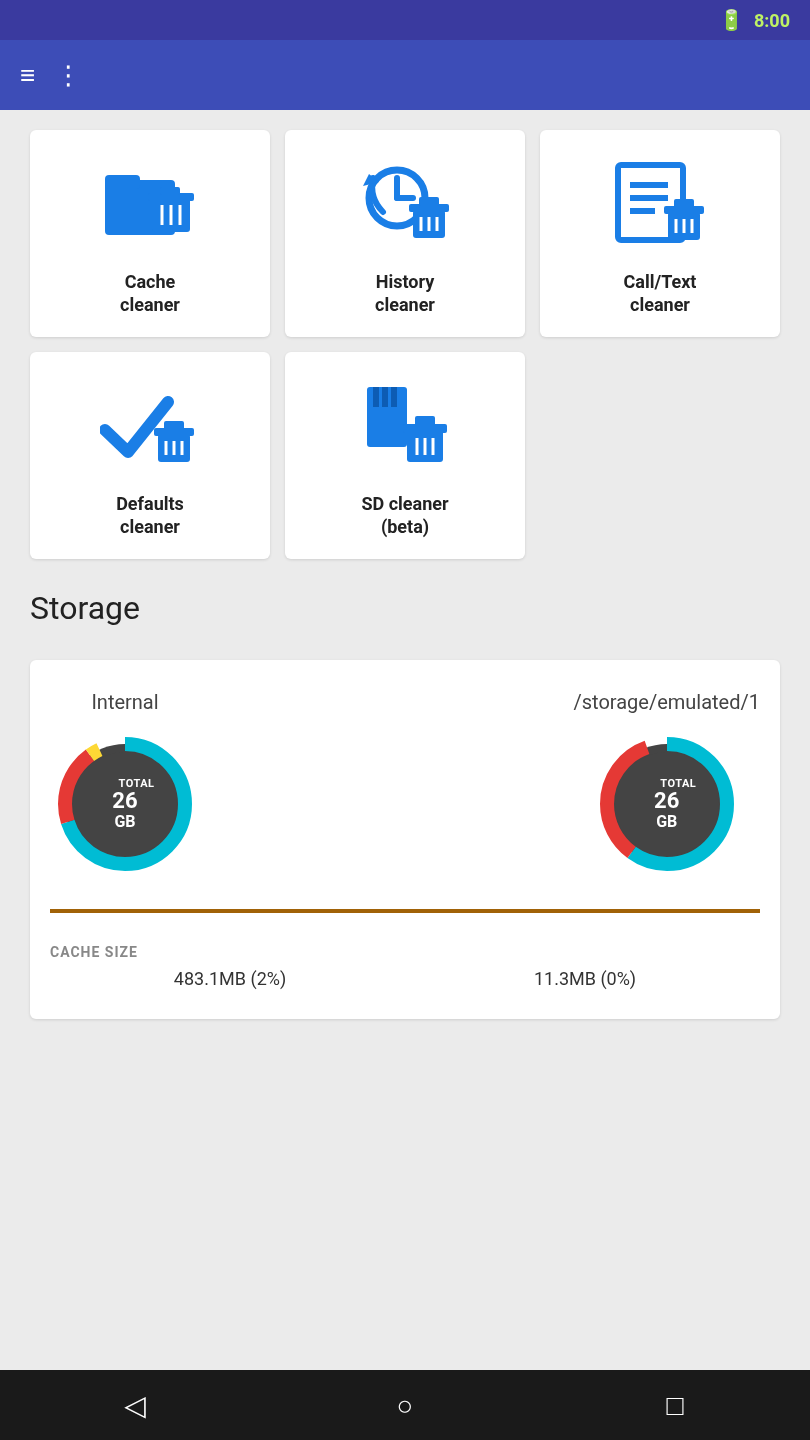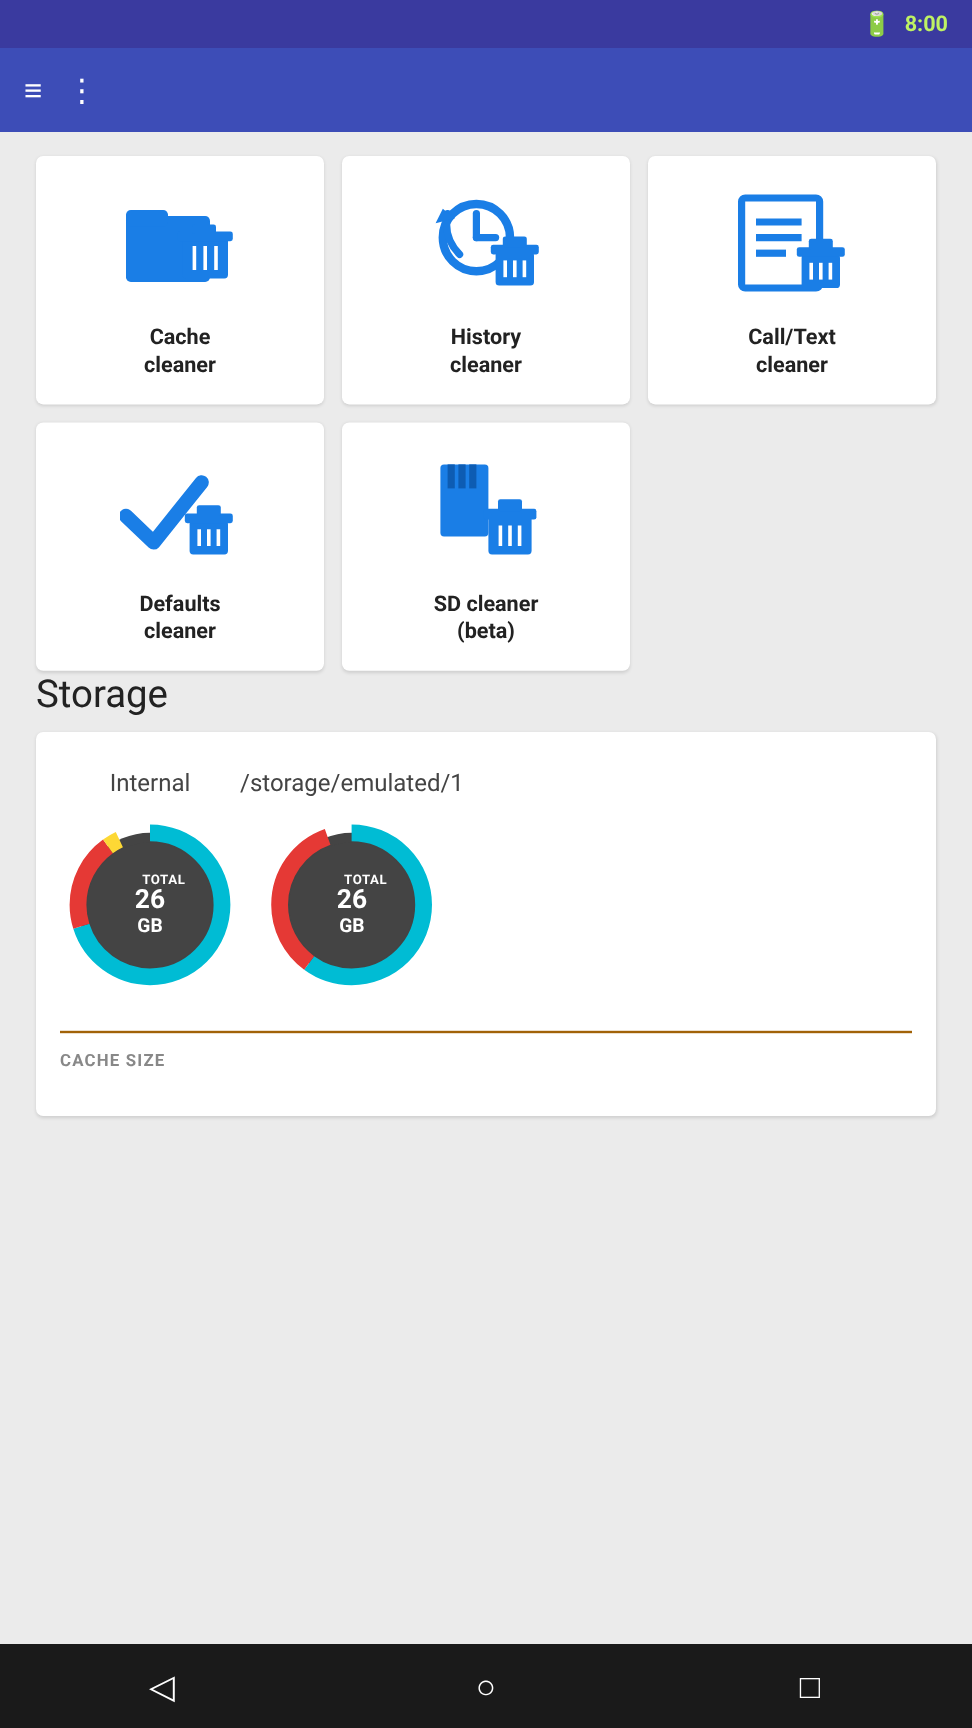--- a/index.html
+++ b/index.html
@@ -64,20 +64,21 @@
       flex: 1;
       padding: 20px 30px;
       background: #ebebeb;
     }
 
     
     .cleaner-grid {
       display: grid;
       grid-template-columns: repeat(3, 1fr);
       gap: 15px;
+      margin-bottom: 30px;
     }
 
     .cleaner-card {
       background: white;
       border-radius: 6px;
       display: flex;
       flex-direction: column;
       align-items: center;
       justify-content: center;
       padding: 25px 15px 20px;
@@ -104,34 +105,34 @@
     }
 
     
     .storage-section {
       background: #ebebeb;
     }
 
     .storage-title {
       font-size: 32px;
       color: #222;
-      margin-bottom: 13px;
+      margin-bottom: 33px;
       font-weight: 400;
     }
 
     .storage-card {
       background: white;
       border-radius: 6px;
       padding: 30px 20px;
       box-shadow: 0 1px 3px rgba(0,0,0,0.12);
     }
 
     .storage-charts {
       display: flex;
-      justify-content: flex-start;
+      justify-content: space-between;
       align-items: center;
       margin-bottom: 30px;
     }
 
     .storage-item {
       display: flex;
       flex-direction: column;
       align-items: center;
       gap: 15px;
     }
@@ -174,22 +175,22 @@
       line-height: 1;
     }
 
     .donut-unit {
       font-size: 16px;
       font-weight: bold;
     }
 
     
     .cache-size-section {
-      border-top: 2px solid #a16207;
-      padding-top: 15px;
+      border-top: 4px solid #a16207;
+      padding-top: 31px;
     }
 
     .cache-size-label {
       font-size: 14px;
       color: #888;
       font-weight: bold;
       letter-spacing: 1px;
       margin-bottom: 8px;
     }
 
@@ -387,20 +388,24 @@
               <div class="donut-number">26</div>
               <div class="donut-unit">GB</div>
             </div>
           </div>
         </div>
 
       </div>
 
       <div class="cache-size-section">
         <div class="cache-size-label">CACHE SIZE</div>
+        <div class="cache-size-values">
+          <span class="cache-size-value">483.1MB (2%)</span>
+          <span class="cache-size-value">11.3MB (0%)</span>
+        </div>
       </div>
 
     </div>
   </div>
 
 </div>
 
 <div class="bottom-nav">
   <div class="nav-btn">
     <span>◁</span>

